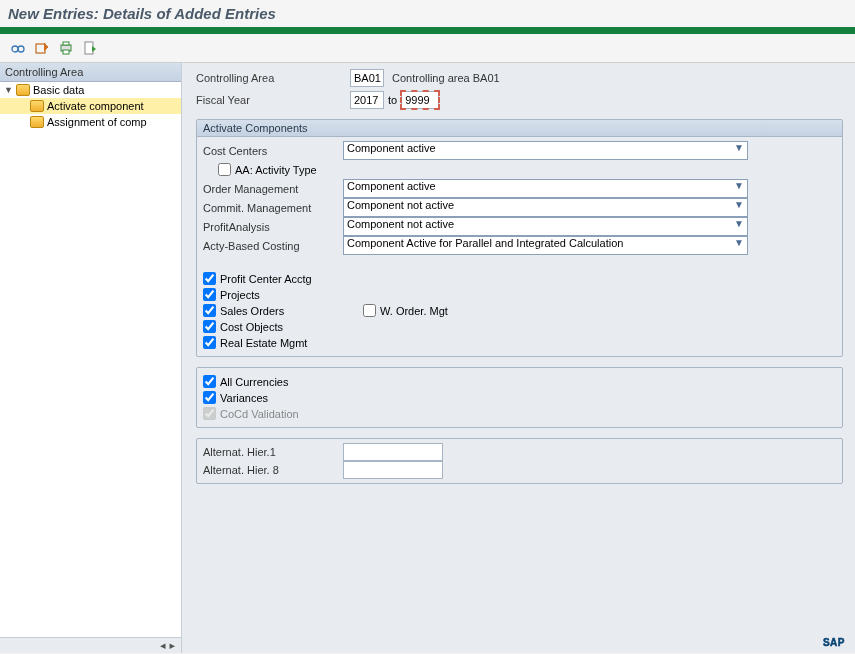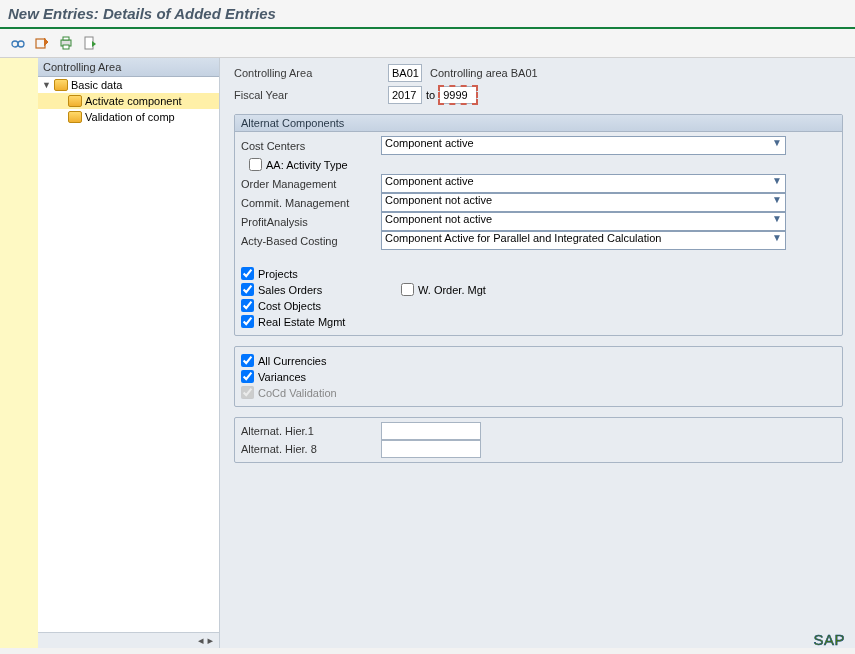--- a/index.html
+++ b/index.html
@@ -1,20 +1,20 @@
 <!DOCTYPE html>
 <html><head>
 <meta charset="utf-8">
 <style>
 * { box-sizing: border-box; margin: 0; padding: 0; }
 body { font-family: Arial, sans-serif; font-size: 11px; background: #f2f2f2; width: 855px; height: 654px; overflow: hidden; position: relative; }
-.page-title { color: #4a5a6a; font-size: 15px; font-style: italic; font-weight: bold; padding: 5px 8px; background: #f5f5f5; border-bottom: 2px solid #15803d; }
+.page-title { color: #4a5a6a; font-size: 15px; font-style: italic; font-weight: bold; padding: 5px 8px; background: #f5f5f5; border-bottom: 7px solid #15803d; }
 .toolbar { padding: 6px 10px; background: #f5f5f5; border-bottom: 1px solid #d0d0d0; display: flex; gap: 8px; }
 .tb-icon { width: 16px; height: 16px; cursor: pointer; display: inline-flex; align-items: center; justify-content: center; }
-.main { display: flex; height: 590px; background: #fef9c3; padding-left: 38px; }
+.main { display: flex; height: 590px; background: #eab308; }
 .sidebar { width: 182px; background: #e8ecf1; border-right: 1px solid #c5cdd6; display: flex; flex-direction: column; }
 .sidebar-header { background: linear-gradient(#d6e0ec, #c5d2e2); padding: 3px 5px; border-bottom: 1px solid #a8b5c5; font-size: 11px; color: #333; }
 .tree { flex: 1; background: #fff; overflow: hidden; border: 0; }
 .tree-node { padding: 2px 3px; display: flex; align-items: center; gap: 3px; white-space: nowrap; cursor: pointer; }
 .tree-node .arrow { width: 9px; font-size: 9px; color: #555; }
 .tree-node .folder { width: 14px; height: 12px; display: inline-block; }
 .folder-open { background: linear-gradient(#ffd96b, #f0b030); border: 1px solid #c08a10; border-radius: 2px; }
 .folder-closed { background: linear-gradient(#ffd96b, #f0b030); border: 1px solid #c08a10; border-radius: 2px; }
 .tree-sel { background: #fff0a8; }
 .tree-l1 { padding-left: 4px; }
@@ -28,25 +28,25 @@
 .desc { margin-left: 4px; color: #333; }
 .groupbox { border: 1px solid #a8b5c5; margin-top: 10px; background: #e8ecf1; border-radius: 2px; }
 .groupbox-title { background: linear-gradient(#d6e0ec, #c5d2e2); padding: 2px 6px; border-bottom: 1px solid #a8b5c5; color: #2a3a4a; }
 .groupbox-body { padding: 4px 6px; }
 .frow { display: flex; align-items: center; margin: 0 0; }
 .flbl { width: 140px; color: #333; }
 .dd { flex: 1; max-width: 405px; background: #fff; border: 1px solid #8ca0b8; height: 19px; display: flex; align-items: flex-start; justify-content: space-between; padding: 0 3px; cursor: pointer; }
 .dd .arrowd { color: #4a6a90; font-size: 10px; }
 .cb-row { display: flex; align-items: center; margin: 3px 0; }
 .cb-row input[type=checkbox] { margin-right: 4px; }
-.cb-indent { margin-left: 8px; }
+.cb-indent { margin-left: 15px; }
 .cb-col { display: inline-flex; align-items: center; width: 160px; }
 .disabled-lbl { color: #888; }
 .input-box { background: #fff; border: 1px solid #a7b4c3; height: 18px; width: 100px; padding: 1px 3px; }
-.sap-logo { position: absolute; right: 10px; bottom: 6px; font-weight: normal; color: #4d7c0f; -webkit-text-stroke: 0.5px #073e78; letter-spacing: 0.5px; font-size: 15px; }
+.sap-logo { position: absolute; right: 10px; bottom: 6px; font-weight: bold; color: #0c4a6e; -webkit-text-stroke: 0.5px #073e78; letter-spacing: 0.5px; font-size: 10px; }
 .icon-svg { width: 16px; height: 16px; }
 </style>
 </head>
 <body>
 
 <div class="page-title">New Entries: Details of Added Entries</div>
 
 <div class="toolbar">
   <span class="tb-icon">
     <svg class="icon-svg" viewBox="0 0 16 16">
@@ -84,21 +84,21 @@
         <span class="arrow">▼</span>
         <span class="folder folder-open"></span>
         <span>Basic data</span>
       </div>
       <div class="tree-node tree-l2 tree-sel">
         <span class="folder folder-closed"></span>
         <span>Activate component</span>
       </div>
       <div class="tree-node tree-l2">
         <span class="folder folder-closed"></span>
-        <span>Validation of comp</span>
+        <span>Assignment of comp</span>
       </div>
     </div>
     <div class="sidebar-footer">
       <span style="cursor:pointer;color:#555">◂</span>
       <span style="cursor:pointer;color:#555">▸</span>
     </div>
   </div>
 
   <div class="content">
     <div class="row">
@@ -107,21 +107,21 @@
       <span class="desc">Controlling area BA01</span>
     </div>
     <div class="row">
       <span class="lbl">Fiscal Year</span>
       <span class="txt-ro" style="width:34px">2017</span>
       <span>to</span>
       <span class="txt-ro highlight" style="width:38px">9999</span>
     </div>
 
     <div class="groupbox">
-      <div class="groupbox-title">Alternat Components</div>
+      <div class="groupbox-title">Activate Components</div>
       <div class="groupbox-body">
         <div class="frow">
           <span class="flbl">Cost Centers</span>
           <div class="dd">
             <span>Component active</span>
             <span class="arrowd">▼</span>
           </div>
         </div>
         <div class="cb-row cb-indent">
           <input type="checkbox" style="">
@@ -154,20 +154,26 @@
             <span>Component Active for Parallel and Integrated Calculation</span>
             <span class="arrowd">▼</span>
           </div>
         </div>
 
         <div style="height:14px"></div>
 
         <div class="cb-row">
           <span class="cb-col">
               <input type="checkbox" checked="" style="">
+              <span>Profit Center Acctg</span>
+            </span>
+        </div>
+        <div class="cb-row">
+          <span class="cb-col">
+              <input type="checkbox" checked="" style="">
               <span>Projects</span>
             </span>
         </div>
         <div class="cb-row">
           <span class="cb-col">
               <input type="checkbox" checked="" style="">
               <span>Sales Orders</span>
             </span>
           <span class="cb-col">
               <input type="checkbox" style="">

